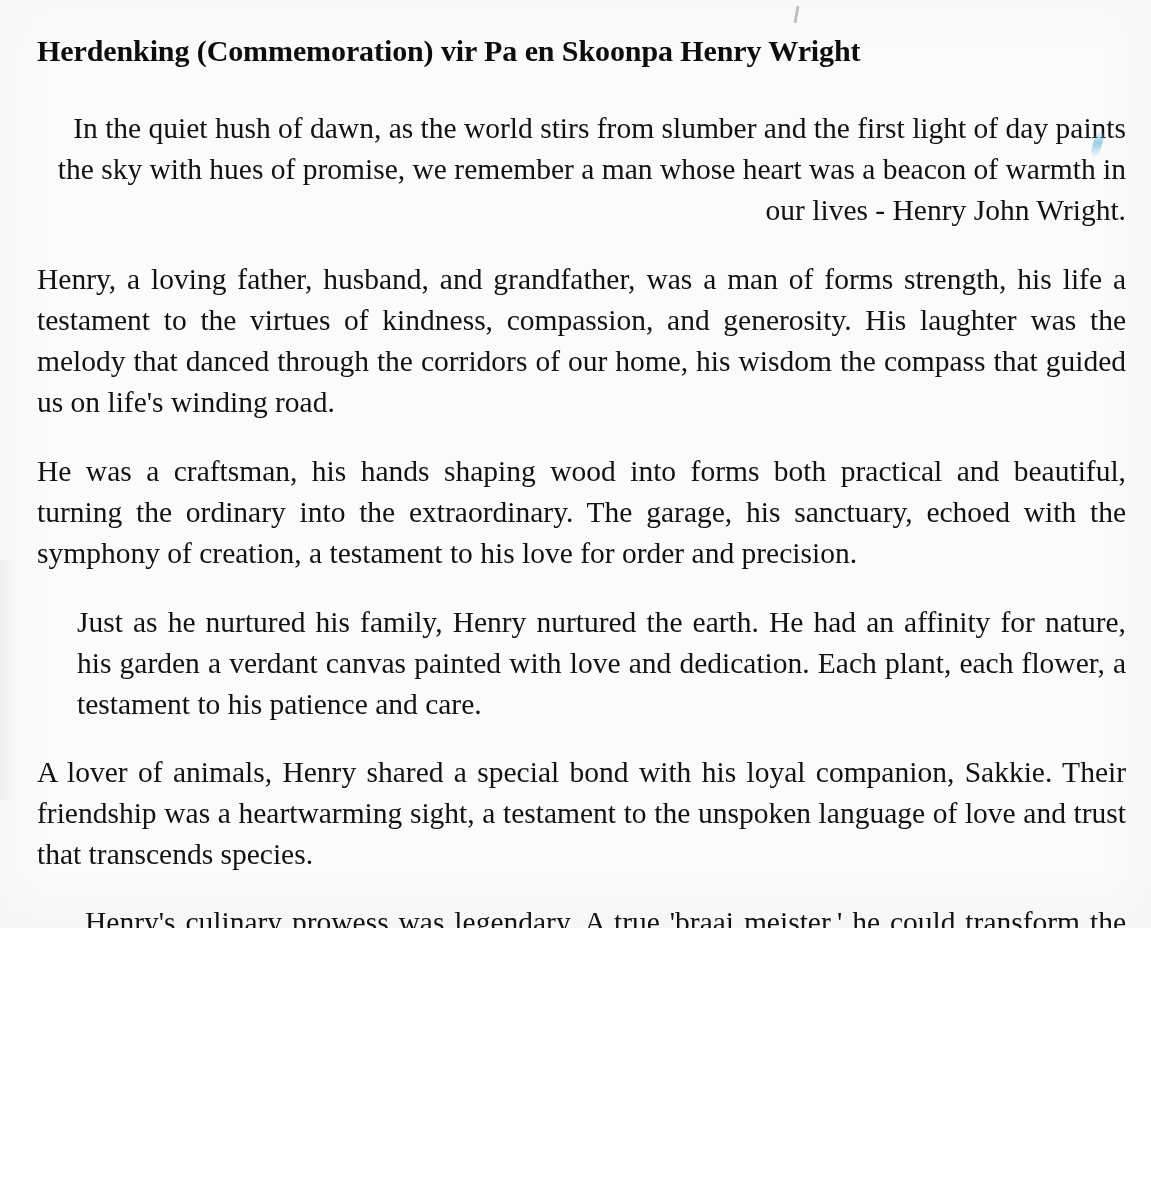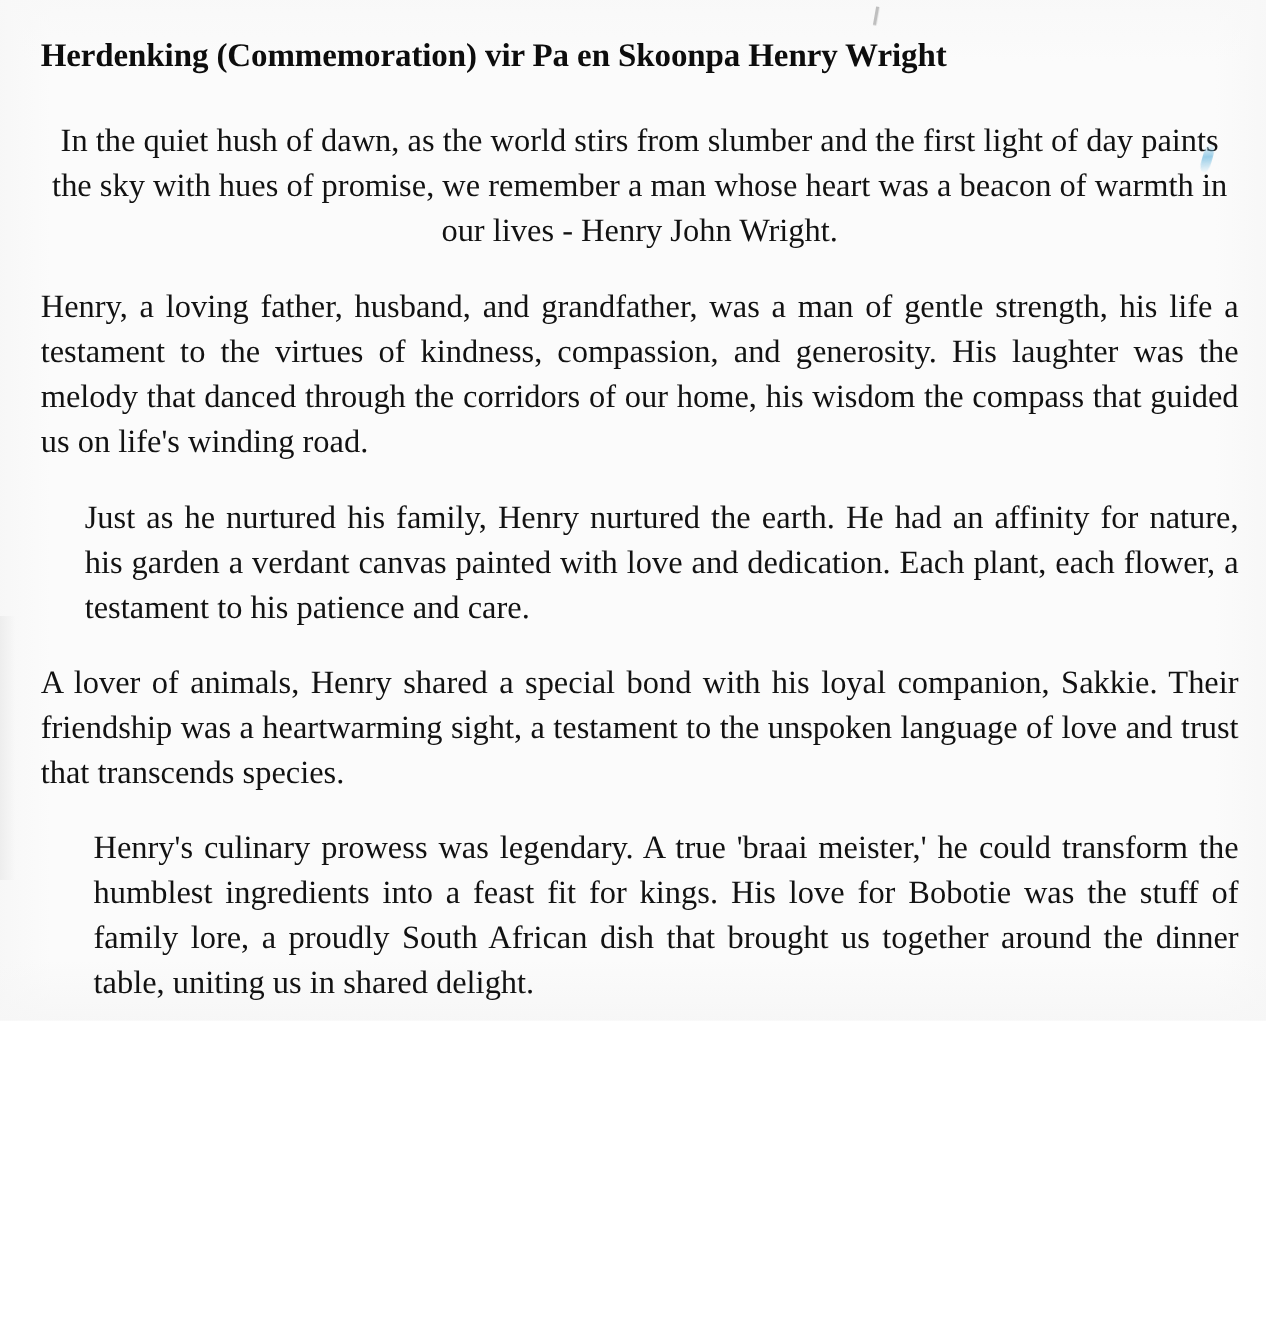--- a/index.html
+++ b/index.html
@@ -44,21 +44,21 @@
     padding-top: 32px;
     letter-spacing: -0.1px;
     white-space: nowrap;
   }
   .para {
     font-size: 29.5px;
     line-height: 41px;
     color: #121212;
     margin: 0;
     padding-top: 28px;
-    text-align: center;
+    text-align: right;
     word-spacing: 0px;
   }
   .para.justified {
     text-align: justify;
     text-align-last: left;
   }
   .para.p1 { padding-top: 38px; }
   .para.p2 { padding-top: 28px; }
   .para.p3 { padding-top: 28px; }
   .para.p4 { padding-top: 28px; margin-left: 40px; }
@@ -104,22 +104,23 @@
 
   <div id="scan-tone" class="artifact"></div>
   <div id="smudge-left" class="artifact"></div>
 
   <div id="content">
 
     <h1 class="doc-title">Herdenking (Commemoration) vir Pa en Skoonpa Henry Wright</h1>
 
     <p class="para p1">In the quiet hush of dawn, as the world stirs from slumber and the first light of day paints the sky with hues of promise, we remember a man whose heart was a beacon of warmth in our lives - Henry John Wright.</p>
 
-    <p class="para justified p2">Henry, a loving father, husband, and grandfather, was a man of gentle strength, his life a testament to the virtues of kindness, compassion, and generosity. His laughter was the melody that danced through the corridors of our home, his wisdom the compass that guided us on life's winding road.</p>
+    <p class="para justified p2">Henry, a loving father, husband, and grandfather, was a man of forms strength, his life a testament to the virtues of kindness, compassion, and generosity. His laughter was the melody that danced through the corridors of our home, his wisdom the compass that guided us on life's winding road.</p>
 
+    <p class="para justified p3">He was a craftsman, his hands shaping wood into forms both practical and beautiful, turning the ordinary into the extraordinary. The garage, his sanctuary, echoed with the symphony of creation, a testament to his love for order and precision.</p>
 
     <p class="para justified p4">Just as he nurtured his family, Henry nurtured the earth. He had an affinity for nature, his garden a verdant canvas painted with love and dedication. Each plant, each flower, a testament to his patience and care.</p>
 
     <p class="para justified p5">A lover of animals, Henry shared a special bond with his loyal companion, Sakkie. Their friendship was a heartwarming sight, a testament to the unspoken language of love and trust that transcends species.</p>
 
     <p class="para justified p6">Henry's culinary prowess was legendary. A true 'braai meister,' he could transform the humblest ingredients into a feast fit for kings. His love for Bobotie was the stuff of family lore, a proudly South African dish that brought us together around the dinner table, uniting us in shared delight.</p>
 
   </div>
 
   <div id="ink-mark-blue" class="artifact"></div>

